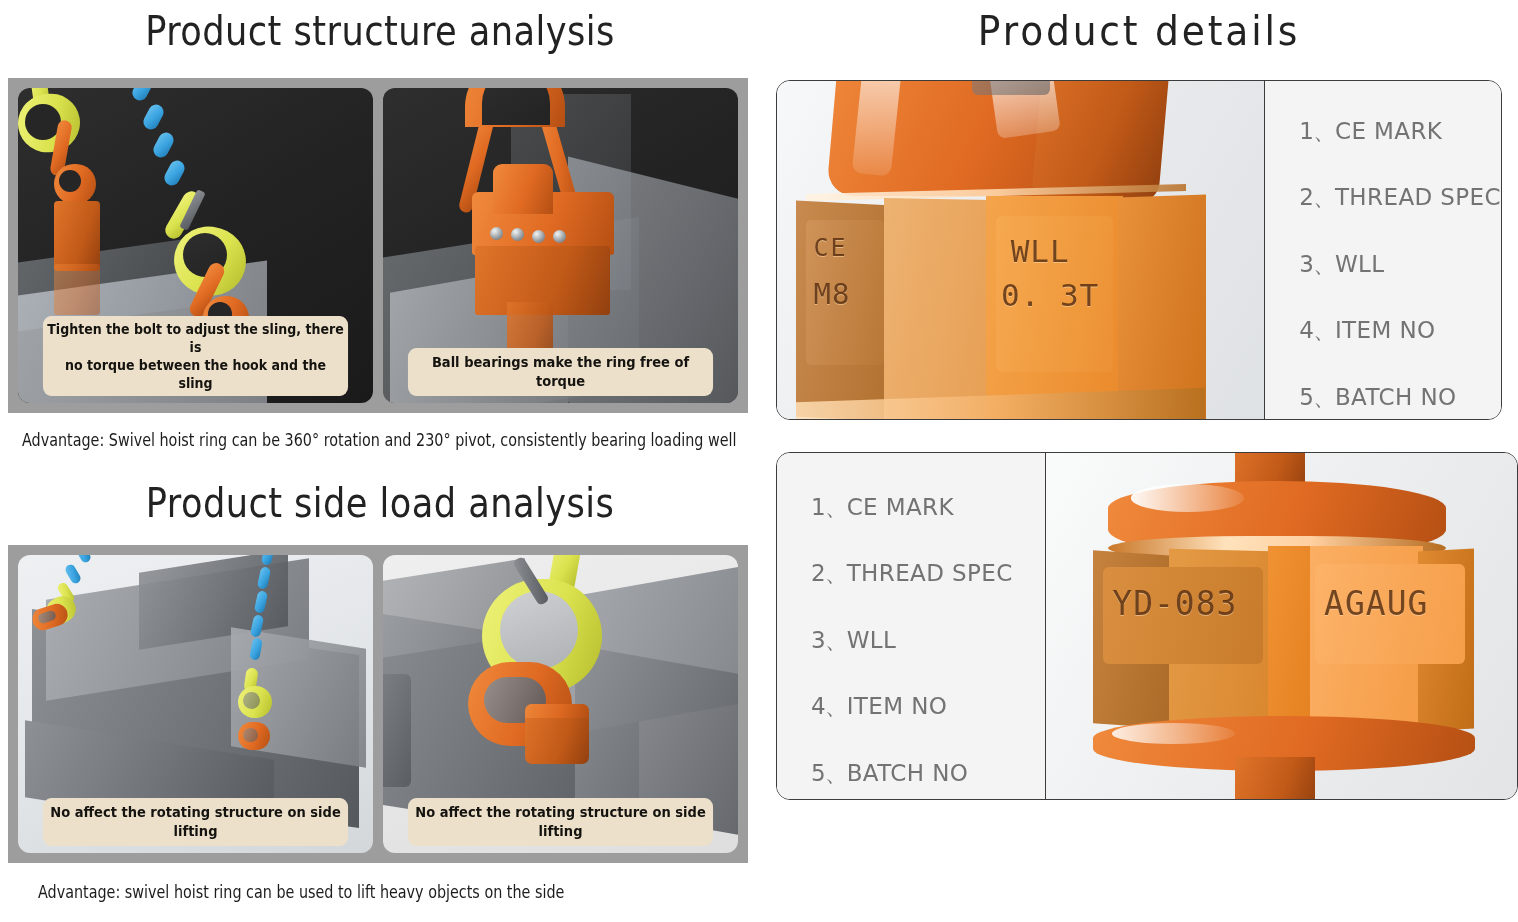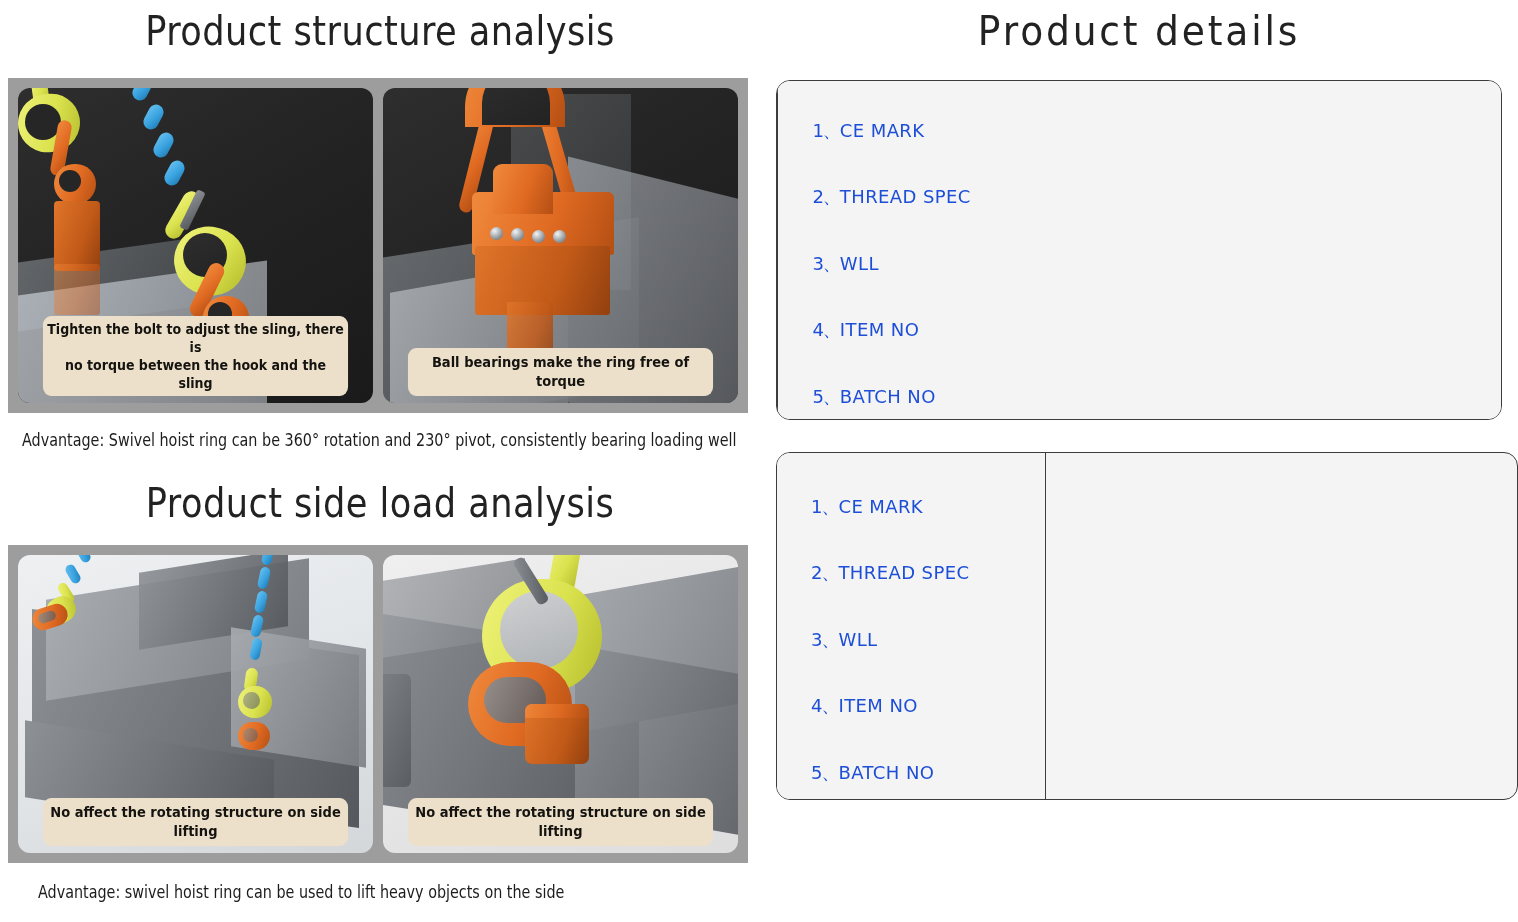--- a/index.html
+++ b/index.html
@@ -99,22 +99,22 @@
   }
   .card-photo { position:relative; overflow:hidden; }
   .card-list {
     position:relative;
     display:flex; flex-direction:column; justify-content:center;
     box-sizing:border-box;
     background:#f4f4f4;
   }
   .divider-v { width:1.4px; background:#3c3c3c; align-self:stretch; }
   .spec-item {
-    font-size:18px;
-    color:#1d4ed8;
+    font-size:23px;
+    color:#737373;
     font-family:"DejaVu Sans", sans-serif;
     letter-spacing:0.4px;
     line-height:38.5px;
     white-space:nowrap;
     margin-top:28px;
   }
   .spec-num { letter-spacing:-1px; }
 
   
   .engrave {
@@ -259,20 +259,47 @@
 
     <div class="advantage" style="position:absolute;left:38px;top:882px;">Advantage: swivel hoist ring can be used to lift heavy objects on the side</div>
   </div>
 
   <div class="col-right">
 
     <div class="section-title title-wide" style="position:absolute;left:0;top:8px;width:758px;">Product details</div>
 
     <div class="detail-card" style="left:16px;top:80px;width:726px;height:340px;">
 
+      <div class="card-photo" style="width:492px;">
+        <div class="scene" style="background:linear-gradient(120deg,#f7f8f9 0%,#e9ebed 48%,#dfe2e4 100%);">
+
+          <div class="shape orange" style="left:12%;top:-26%;width:60%;height:60%;border-radius:0 0 28px 28px;transform:skewX(-5deg);"></div>
+          <div class="shape orange-d" style="left:54%;top:-26%;width:26%;height:62%;border-radius:0 0 20px 20px;transform:skewX(-5deg);"></div>
+          <div class="shape" style="left:17%;top:-20%;width:8%;height:48%;border-radius:10px;background:linear-gradient(180deg,rgba(255,255,255,.92),rgba(255,255,255,.12));transform:rotate(6deg);"></div>
+          <div class="shape" style="left:44%;top:-14%;width:13%;height:30%;border-radius:8px;background:linear-gradient(180deg,rgba(255,255,255,.95),rgba(255,255,255,.25));transform:rotate(-8deg);"></div>
+          <div class="shape steelgrey" style="left:40%;top:-30%;width:16%;height:34%;border-radius:6px;opacity:.55;"></div>
+
+          <div class="shape" style="left:6%;top:32%;width:78%;height:7px;background:linear-gradient(90deg,#fff3e2,#ffd7ab,#b9732e);opacity:.9;transform:skewY(-1.5deg);"></div>
+
+          <div class="shape" style="left:4%;top:36%;width:20%;height:64%;background:linear-gradient(100deg,#c98a4f,#b0702f);transform:skewY(3deg);"></div>
+          <div class="shape" style="left:22%;top:35%;width:22%;height:66%;background:linear-gradient(100deg,#edb271,#e79f54);transform:skewY(1deg);"></div>
+          <div class="shape" style="left:43%;top:34%;width:28%;height:68%;background:linear-gradient(100deg,#f5a44b,#ea8a2b);"></div>
+          <div class="shape" style="left:70%;top:34%;width:18%;height:68%;background:linear-gradient(100deg,#e8903a,#cf721c);transform:skewY(-2deg);"></div>
+
+          <div class="shape" style="left:6%;top:41%;width:16%;height:43%;border-radius:5px;background:linear-gradient(100deg,#cf9258,#b87836);"></div>
+          <div class="shape" style="left:45%;top:40%;width:24%;height:46%;border-radius:6px;background:linear-gradient(100deg,#f6a950,#ec9134);"></div>
+
+          <div class="engrave" style="left:7.5%;top:45%;font-size:25px;letter-spacing:2px;">CE</div>
+          <div class="engrave" style="left:7.5%;top:58%;font-size:29px;letter-spacing:1px;">M8</div>
+          <div class="engrave" style="left:48%;top:45%;font-size:31px;letter-spacing:1px;">WLL</div>
+          <div class="engrave" style="left:46%;top:58%;font-size:31px;letter-spacing:1px;">0. 3T</div>
+
+          <div class="shape" style="left:4%;top:93%;width:84%;height:10%;background:linear-gradient(90deg,#ffe0b7,#f3b067,#b4701f);opacity:.85;transform:skewY(-2deg);"></div>
+        </div>
+      </div>
 
       <div class="divider-v"></div>
 
       <div class="card-list" style="flex:1;padding-left:34px;">
         <div class="spec-item"><span class="spec-num">1、</span><span>CE MARK</span></div>
         <div class="spec-item"><span class="spec-num">2、</span><span>THREAD SPEC</span></div>
         <div class="spec-item"><span class="spec-num">3、</span><span>WLL</span></div>
         <div class="spec-item"><span class="spec-num">4、</span><span>ITEM NO</span></div>
         <div class="spec-item"><span class="spec-num">5、</span><span>BATCH NO</span></div>
       </div>
@@ -283,15 +310,41 @@
       <div class="card-list" style="width:268px;padding-left:34px;">
         <div class="spec-item"><span class="spec-num">1、</span><span>CE MARK</span></div>
         <div class="spec-item"><span class="spec-num">2、</span><span>THREAD SPEC</span></div>
         <div class="spec-item"><span class="spec-num">3、</span><span>WLL</span></div>
         <div class="spec-item"><span class="spec-num">4、</span><span>ITEM NO</span></div>
         <div class="spec-item"><span class="spec-num">5、</span><span>BATCH NO</span></div>
       </div>
 
       <div class="divider-v"></div>
 
+      <div class="card-photo" style="flex:1;">
+        <div class="scene" style="background:linear-gradient(120deg,#fafbfb 0%,#eceeef 50%,#e2e4e6 100%);">
+
+          <div class="shape orange-d" style="left:40%;top:-6%;width:15%;height:20%;"></div>
+
+          <div class="shape orange" style="left:13%;top:8%;width:72%;height:22%;border-radius:50%/36%;"></div>
+          <div class="shape" style="left:18%;top:9%;width:24%;height:8%;border-radius:50%;background:linear-gradient(90deg,rgba(255,255,255,.95),rgba(255,255,255,.1));"></div>
+          <div class="shape" style="left:13%;top:24%;width:72%;height:7%;background:linear-gradient(90deg,#c9782a,#ffe2bc 35%,#ffd0a0 60%,#b56c20);border-radius:50%/60%;"></div>
+
+          <div class="shape" style="left:10%;top:29%;width:17%;height:50%;background:linear-gradient(100deg,#c6823f,#ab6a27);transform:skewY(4deg);"></div>
+          <div class="shape" style="left:26%;top:28%;width:22%;height:52%;background:linear-gradient(100deg,#e49a45,#d9872f);transform:skewY(1.5deg);"></div>
+          <div class="shape" style="left:47%;top:27%;width:10%;height:53%;background:linear-gradient(100deg,#f09233,#e4801f);"></div>
+          <div class="shape" style="left:56%;top:27%;width:24%;height:53%;background:linear-gradient(100deg,#fbaf63,#f59c46);"></div>
+          <div class="shape" style="left:79%;top:28%;width:12%;height:52%;background:linear-gradient(100deg,#e08a31,#c06d17);transform:skewY(-3deg);"></div>
+
+          <div class="shape" style="left:12%;top:33%;width:34%;height:28%;border-radius:6px;background:linear-gradient(100deg,#d98f3f,#c87c2b);"></div>
+          <div class="shape" style="left:57%;top:32%;width:32%;height:29%;border-radius:6px;background:linear-gradient(100deg,#fcb268,#f69f4a);"></div>
+
+          <div class="engrave" style="left:14%;top:38%;font-size:33px;letter-spacing:1px;">YD-083</div>
+          <div class="engrave" style="left:59%;top:38%;font-size:33px;letter-spacing:1px;">AGAUG</div>
+
+          <div class="shape orange" style="left:10%;top:76%;width:81%;height:16%;border-radius:50%/40%;"></div>
+          <div class="shape" style="left:14%;top:78%;width:26%;height:6%;border-radius:50%;background:linear-gradient(90deg,rgba(255,255,255,.85),rgba(255,255,255,.08));"></div>
+          <div class="shape orange-d" style="left:40%;top:88%;width:17%;height:16%;"></div>
+        </div>
+      </div>
     </div>
   </div>
 </div>
 
 </body></html>

